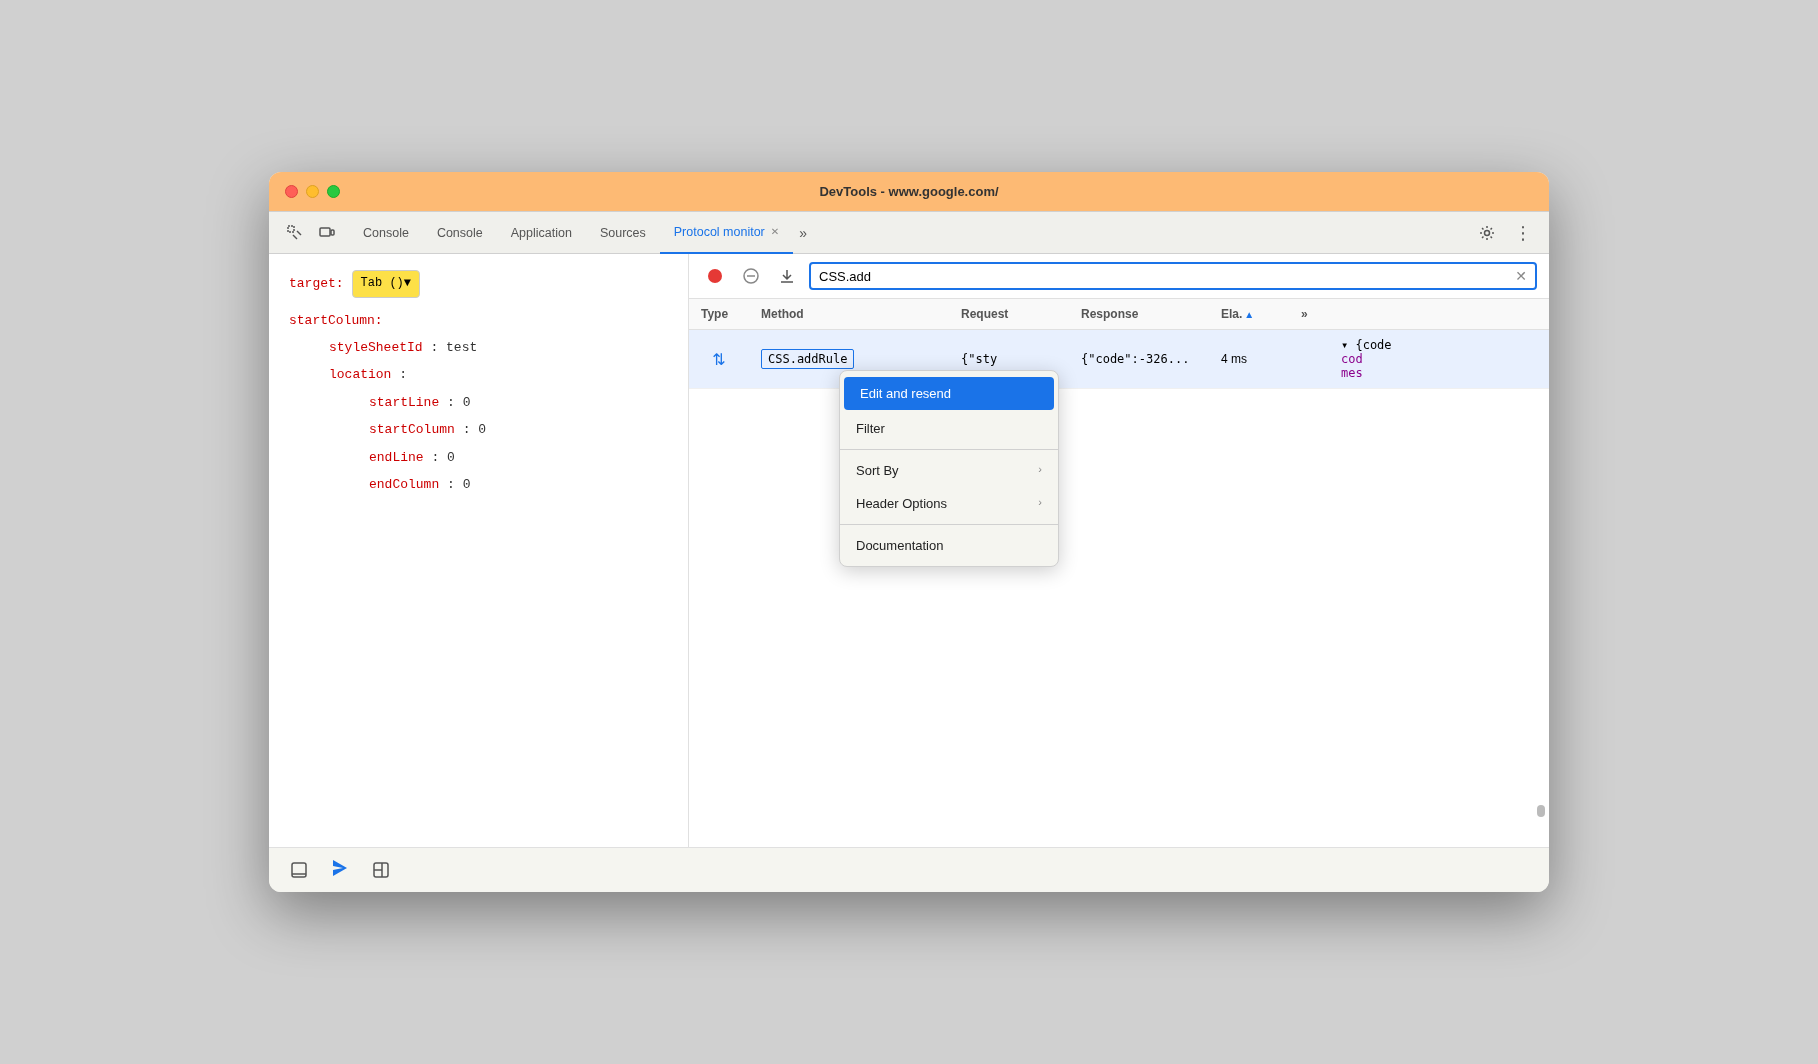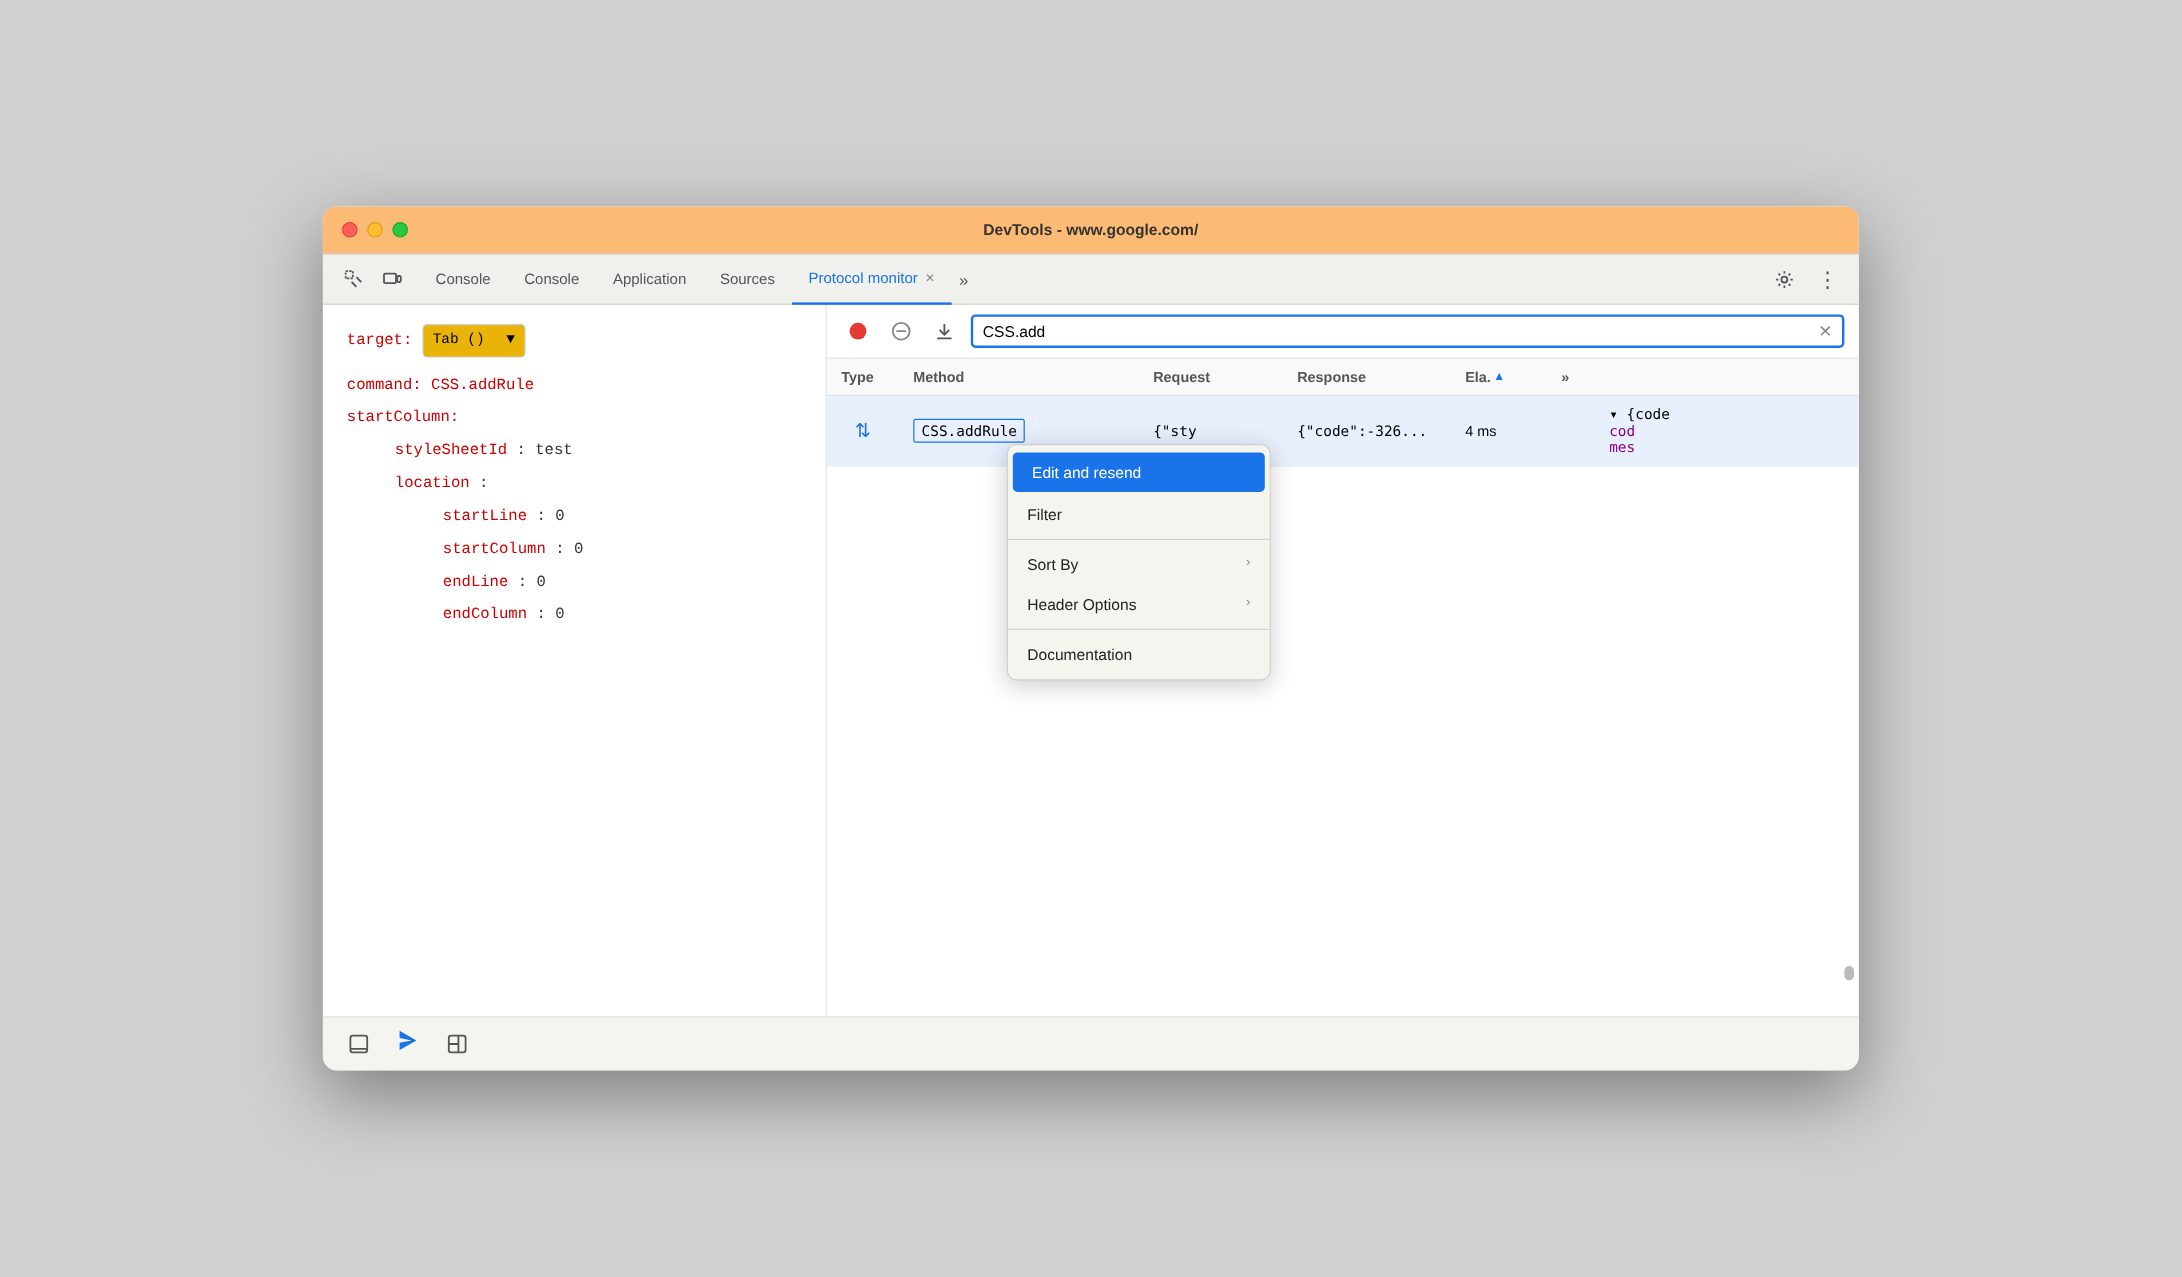--- a/index.html
+++ b/index.html
@@ -138,28 +138,28 @@
     .prop-colon { color: #333; }
     .nested { padding-left: 40px; }
     .nested2 { padding-left: 80px; }
     .target-row {
       display: flex;
       align-items: center;
       gap: 8px;
       margin-bottom: 11px;
     }
     .target-dropdown {
-      background: #eab308;
+      background: #fde047;
       border: 1px solid #ccc;
       border-radius: 4px;
       padding: 2px 8px;
       font-size: 12px;
       display: flex;
       align-items: center;
-      gap: 18px;
+      gap: 0;
       cursor: pointer;
     }
     .right-panel {
       flex: 1;
       display: flex;
       flex-direction: column;
       background: #fff;
       overflow: hidden;
     }
     .toolbar {
@@ -373,25 +373,20 @@
 
       <div class="left-panel">
         <div class="prop-row target-row">
           <span class="prop-key">target:</span>
           <div class="target-dropdown">
             <span>Tab ()</span>
             <span>▼</span>
           </div>
         </div>
         <div class="prop-row">
-          <span class="prop-key">command:</span>
-          <span class="prop-colon"> </span>
-          <span class="prop-key">CSS.addRule</span>
-        </div>
-        <div class="prop-row">
           <span class="prop-key">startColumn:</span>
           <span class="prop-colon"></span>
         </div>
 
         <div class="prop-row nested">
           <span class="prop-key">styleSheetId</span>
           <span class="prop-colon"> : </span>
           <span class="prop-val">test</span>
         </div>
         <div class="prop-row nested">

